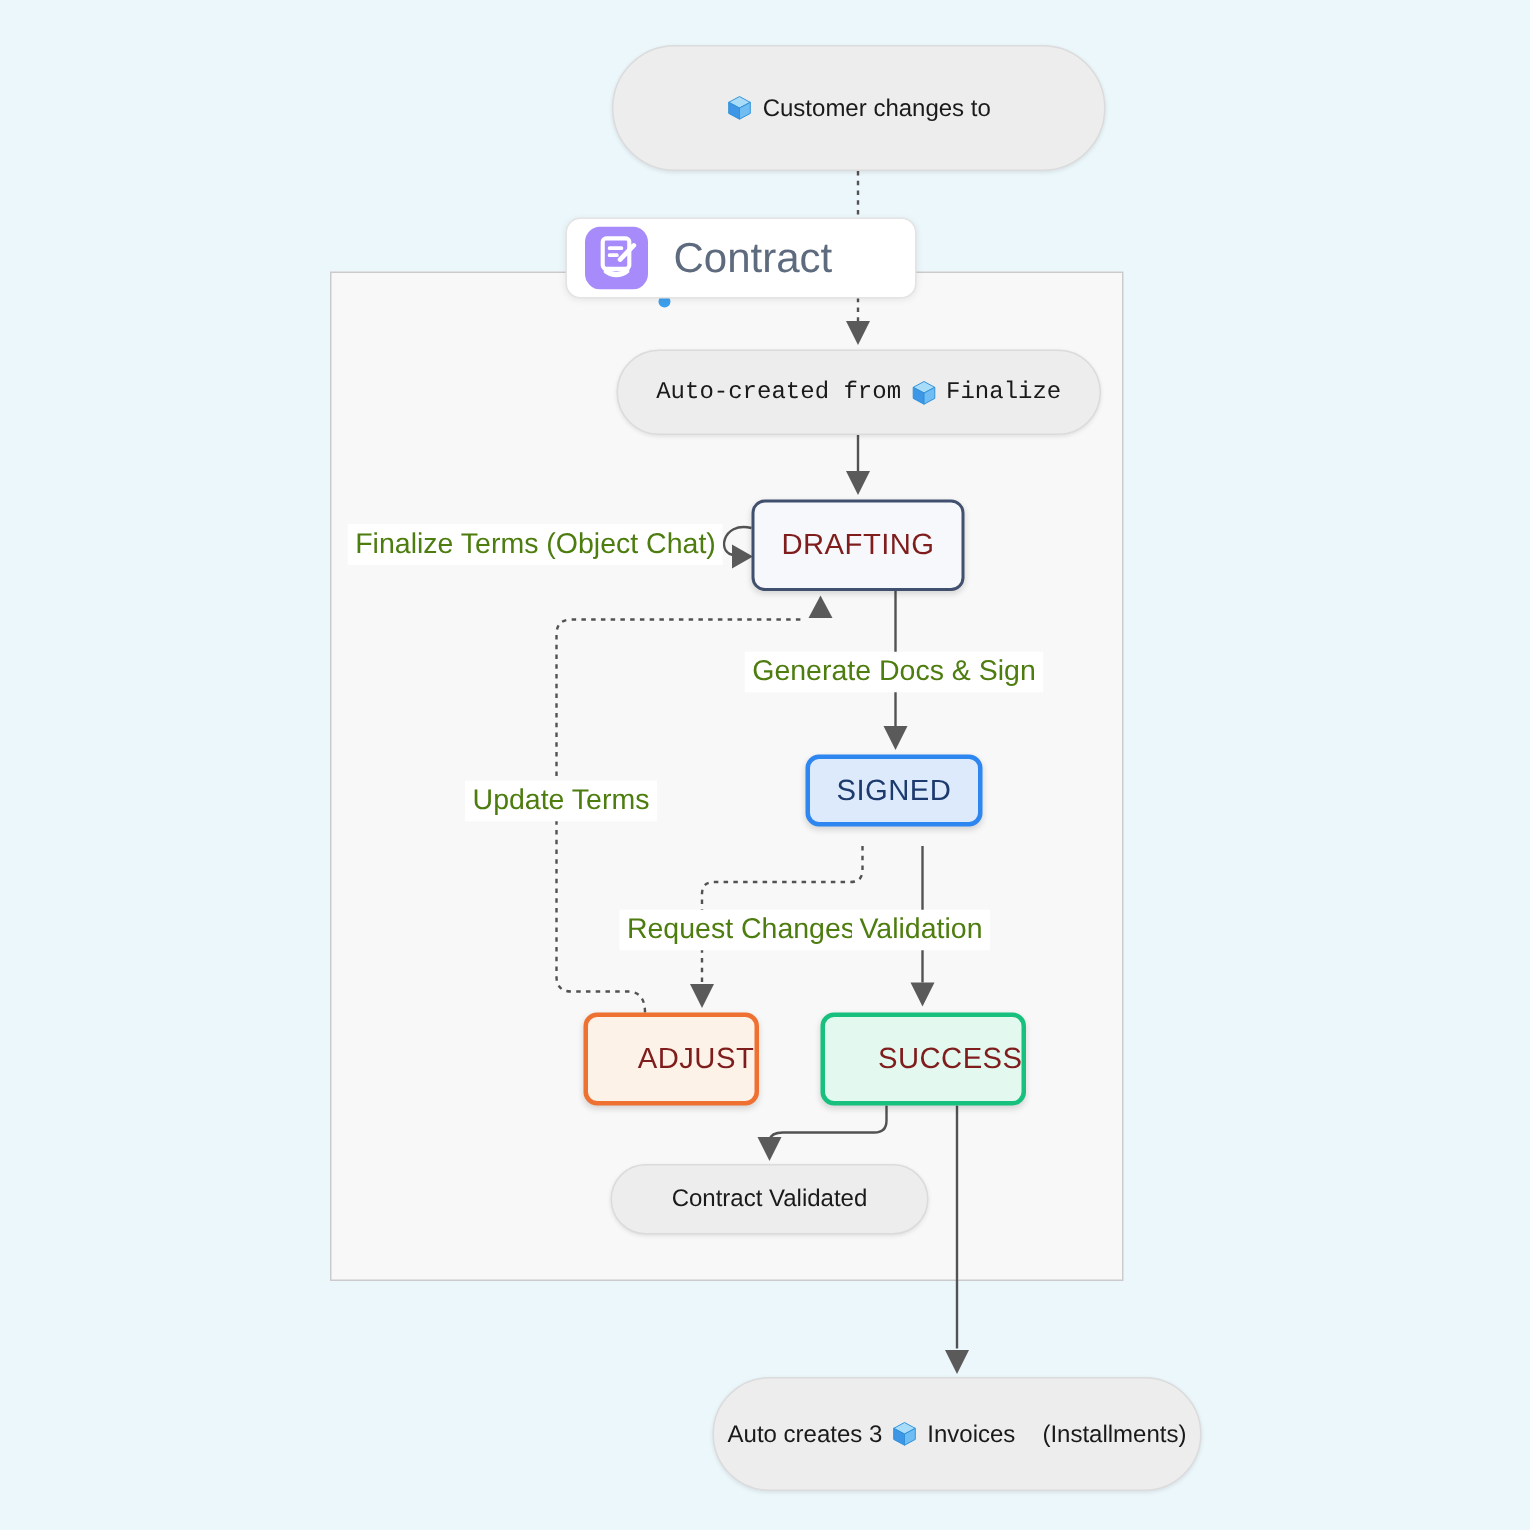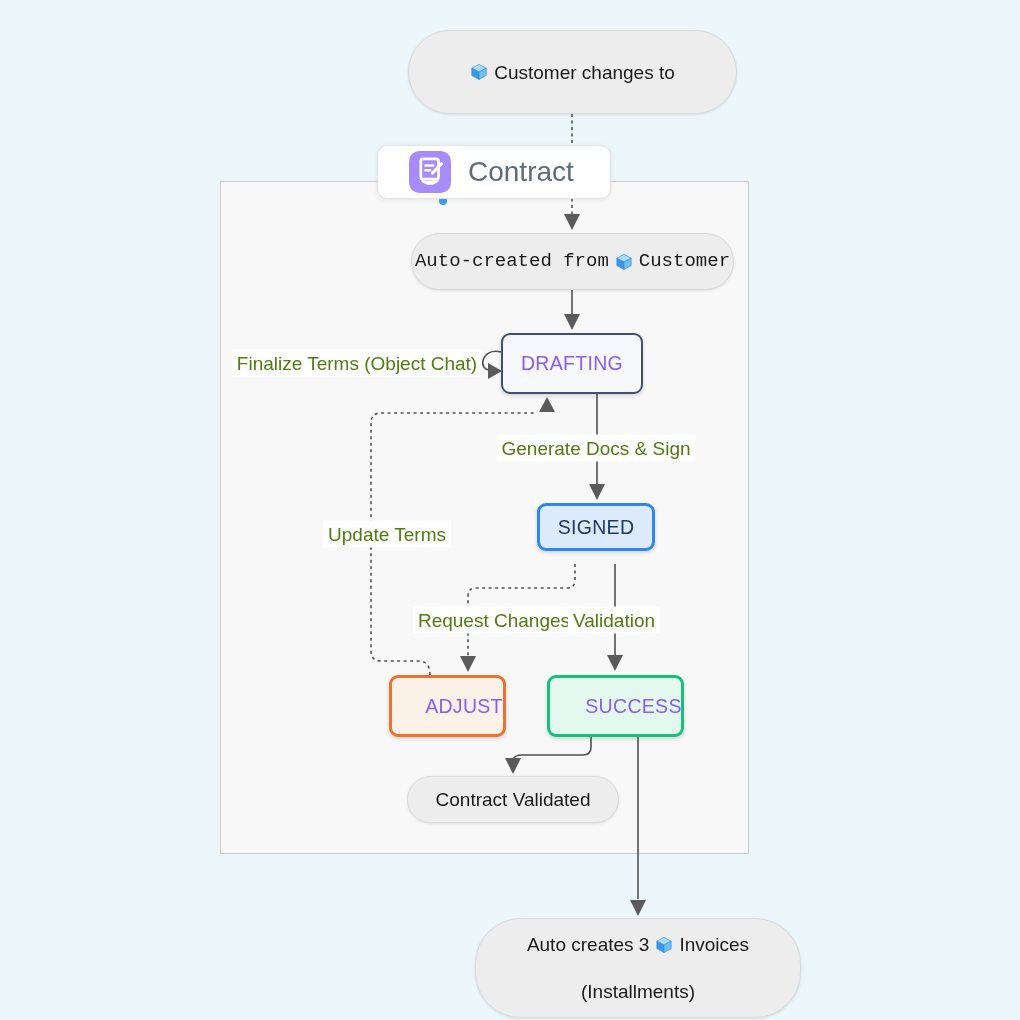--- a/index.html
+++ b/index.html
@@ -14,38 +14,38 @@
     background:#F8F8F8;border:1px solid #CBCBCB;z-index:1;box-sizing:border-box;
   }
   svg.edges{position:absolute;left:0;top:0;z-index:2;}
   .edge-label{
     position:absolute;transform:translate(-50%,-50%);
     background:#FFFFFF;padding:1px 5px;font-size:19px;line-height:25px;
     color:#4d7c0f;white-space:nowrap;z-index:2;
   }
   .pill{
     position:absolute;background:#EDEDED;border:1px solid #DBDBDB;border-radius:46px;
-    display:flex;flex-direction:column;align-items:center;justify-content:center;
-    font-size:19px;line-height:29px;color:#1A1A1A;text-align:center;
+    display:flex;align-items:center;justify-content:center;
+    font-size:16px;line-height:29px;color:#1A1A1A;text-align:center;
     box-shadow:0 1px 3px rgba(0,0,0,.10);z-index:3;box-sizing:border-box;gap:18px;
   }
   .row{display:flex;align-items:center;justify-content:center;gap:6px;}
   .state{
     position:absolute;border-radius:9px;display:flex;align-items:center;justify-content:center;
-    font-size:19.5px;letter-spacing:.3px;color:#8b5cf6;
+    font-size:19.5px;letter-spacing:.3px;color:#7f1d1d;
     box-shadow:0 2px 4px rgba(0,0,0,.14);z-index:3;box-sizing:border-box;
   }
   .state-drafting{border:2.5px solid #41506E;background:#F7F8FB;}
   .state-signed{border:3px solid #2E86F0;background:#DCEAFC;color:#1D3A6E;}
   .state-adjust{border:3px solid #EE7132;background:#FDF2E7;padding-left:33px;}
   .state-success{border:3px solid #18C07E;background:#E3F8EE;}
   .title-label{
     position:absolute;left:377px;top:145px;width:234px;height:54px;
     background:#FFFFFF;border:1px solid #E3E3E3;border-radius:10px;
-    display:flex;align-items:center;gap:16px;padding-left:30px;box-sizing:border-box;
+    display:flex;align-items:center;gap:16px;padding-left:11px;box-sizing:border-box;
     color:#5E6B7E;font-size:28px;z-index:4;
     box-shadow:0 1px 5px rgba(0,0,0,.08);
   }
   .cube{display:inline-flex;flex:none;}
 </style>
 </head>
 <body>
 
 <div class="canvas">
 
@@ -115,21 +115,21 @@
   <div class="pill" style="left:411px;top:233px;width:323px;height:57px;font-family:Liberation Mono, monospace;">
     <div class="row">
       <span>Auto-created from</span>
       <span class="cube">
         <svg width="18" height="18" viewBox="0 0 20 20">
           <path d="M10 1.5 L18 5.8 L10 10 L2 5.8 Z" fill="#A8DCF8" stroke="#2E8FD9" stroke-width=".7" stroke-linejoin="round"></path>
           <path d="M2 5.8 L10 10 V18.3 L2 14 Z" fill="#3E97E6" stroke="#2E8FD9" stroke-width=".7" stroke-linejoin="round"></path>
           <path d="M18 5.8 L10 10 V18.3 L18 14 Z" fill="#6FBDF2" stroke="#2E8FD9" stroke-width=".7" stroke-linejoin="round"></path>
         </svg>
       </span>
-      <span>Customer</span>
+      <span>Finalize</span>
     </div>
   </div>
 
   <div class="state state-drafting" style="left:501px;top:333px;width:142px;height:61px;">
     <span>DRAFTING</span>
   </div>
 
   <div class="state state-signed" style="left:537px;top:503px;width:118px;height:48px;">
     <span>SIGNED</span>
   </div>
@@ -137,27 +137,27 @@
   <div class="state state-adjust" style="left:389px;top:675px;width:117px;height:62px;">
     <span>ADJUST</span>
   </div>
 
   <div class="state state-success" style="left:547px;top:675px;width:137px;height:62px;padding-left:36px;">
     <span>SUCCESS</span>
   </div>
 
   <div class="edge-label" style="left:357px;top:363px;">Finalize Terms (Object Chat)</div>
   <div class="edge-label" style="left:596px;top:448px;">Generate Docs &amp; Sign</div>
-  <div class="edge-label" style="left:387px;top:534px;">Update Terms</div>
+  <div class="edge-label" style="left:374px;top:534px;">Update Terms</div>
   <div class="edge-label" style="left:494px;top:620px;">Request Changes</div>
   <div class="edge-label" style="left:614px;top:620px;">Validation</div>
 
   <div class="pill" style="left:407px;top:776px;width:212px;height:47px;">Contract Validated</div>
 
-  <div class="pill" style="left:475px;top:918px;width:326px;height:100px;">
+  <div class="pill" style="left:475px;top:918px;width:326px;height:76px;">
     <div class="row">
       <span>Auto creates 3</span>
       <span class="cube">
         <svg width="18" height="18" viewBox="0 0 20 20">
           <path d="M10 1.5 L18 5.8 L10 10 L2 5.8 Z" fill="#A8DCF8" stroke="#2E8FD9" stroke-width=".7" stroke-linejoin="round"></path>
           <path d="M2 5.8 L10 10 V18.3 L2 14 Z" fill="#3E97E6" stroke="#2E8FD9" stroke-width=".7" stroke-linejoin="round"></path>
           <path d="M18 5.8 L10 10 V18.3 L18 14 Z" fill="#6FBDF2" stroke="#2E8FD9" stroke-width=".7" stroke-linejoin="round"></path>
         </svg>
       </span>
       <span>Invoices</span>

